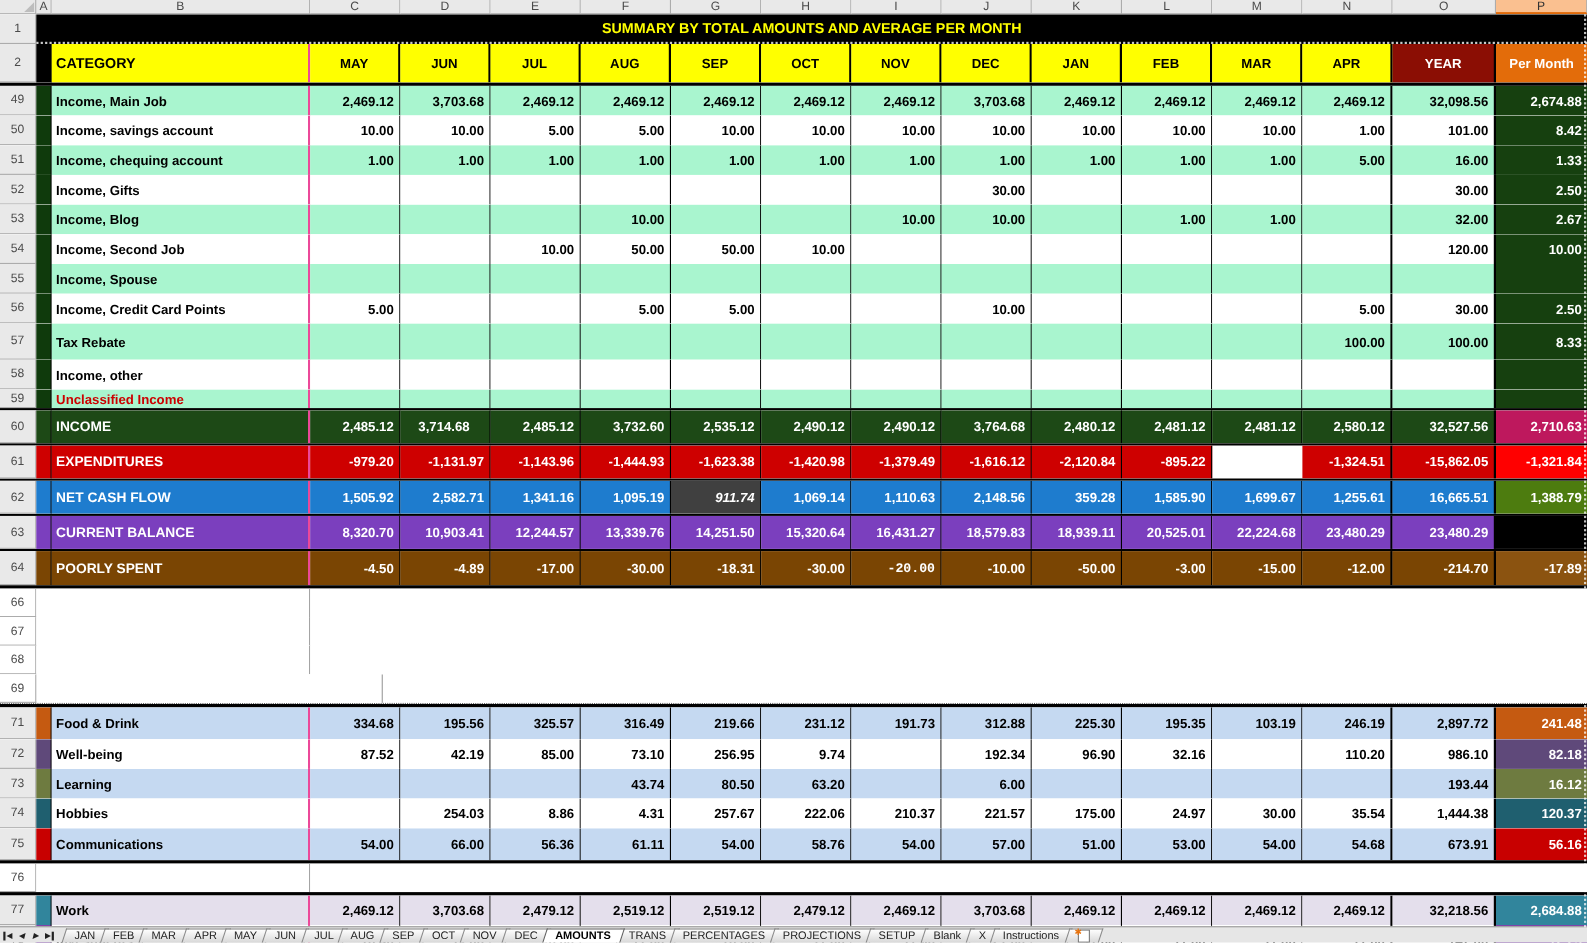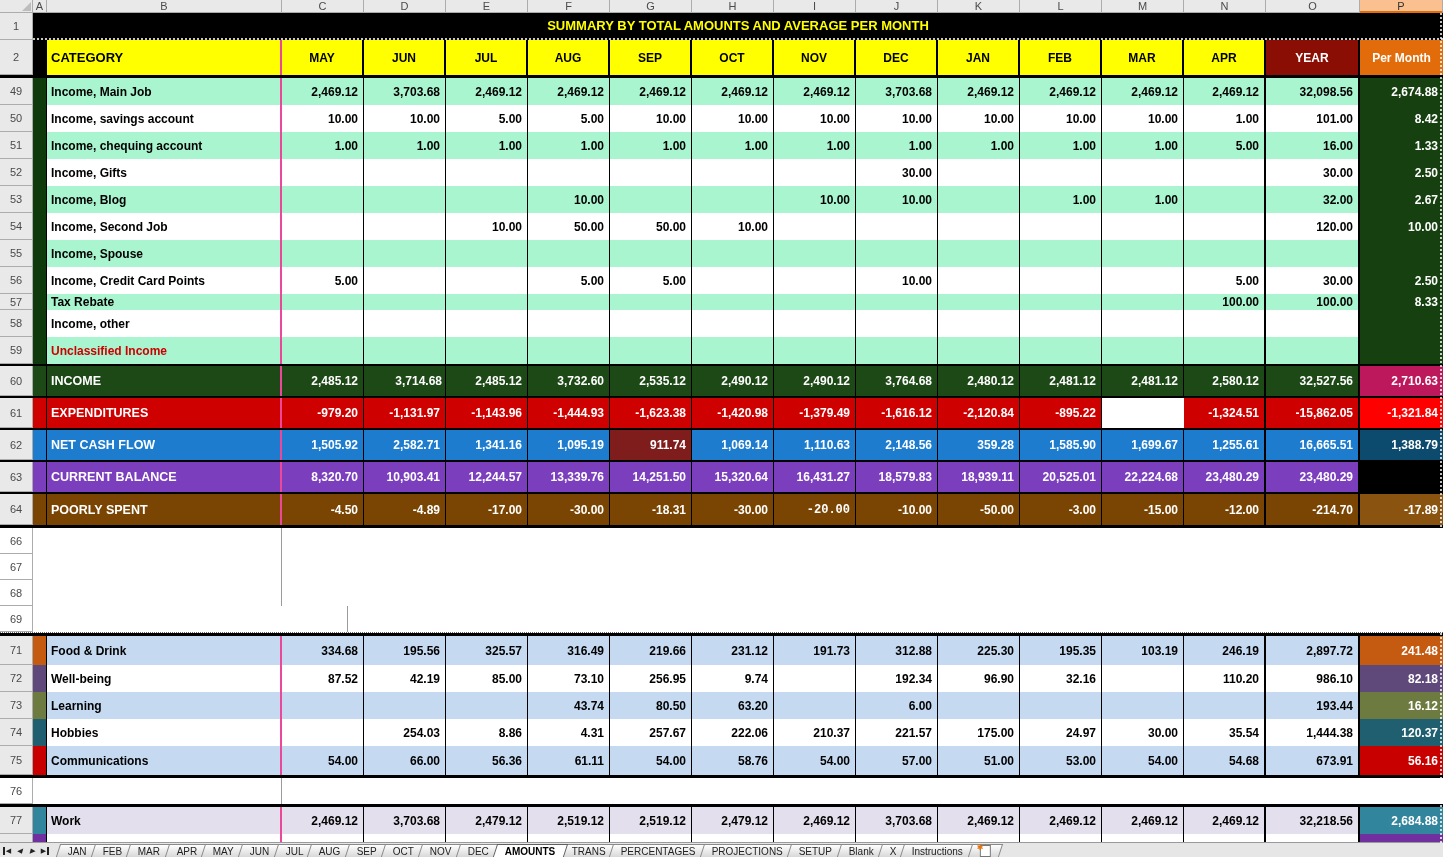--- a/index.html
+++ b/index.html
@@ -249,21 +249,21 @@
         <div class="c wm mcol num" style="background:#FFFFFF;padding-right:5px;"></div>
         <div class="c wm mcol num" style="background:#FFFFFF;padding-right:5px;"></div>
         <div class="c wm mcol num" style="background:#FFFFFF;padding-right:5px;">10.00</div>
         <div class="c wm mcol num" style="background:#FFFFFF;padding-right:5px;"></div>
         <div class="c wm mcol num" style="background:#FFFFFF;padding-right:5px;"></div>
         <div class="c wm mcol num" style="background:#FFFFFF;padding-right:5px;"></div>
         <div class="c wm mcol num mlast" style="background:#FFFFFF;padding-right:5px;">5.00</div>
         <div class="c wy ycol num" style="background:#FFFFFF;padding-right:5px;">30.00</div>
         <div class="c wp num white" style="background:#16400F;padding-right:5px;">2.50</div>
       </div>
-      <div class="row" style="height:16px">
+      <div class="row" style="height:33px">
         <div class="c wg hdr">57</div>
         <div class="c wa acol" style="background:#0F3A0C;"></div>
         <div class="c wb bcol lab" style="background:#A9F5CF;">Tax Rebate</div>
         <div class="c wm mcol num" style="background:#A9F5CF;padding-right:5px;"></div>
         <div class="c wm mcol num" style="background:#A9F5CF;padding-right:5px;"></div>
         <div class="c wm mcol num" style="background:#A9F5CF;padding-right:5px;"></div>
         <div class="c wm mcol num" style="background:#A9F5CF;padding-right:5px;"></div>
         <div class="c wm mcol num" style="background:#A9F5CF;padding-right:5px;"></div>
         <div class="c wm mcol num" style="background:#A9F5CF;padding-right:5px;"></div>
         <div class="c wm mcol num" style="background:#A9F5CF;padding-right:5px;"></div>
@@ -287,21 +287,21 @@
         <div class="c wm mcol num" style="background:#FFFFFF;padding-right:5px;"></div>
         <div class="c wm mcol num" style="background:#FFFFFF;padding-right:5px;"></div>
         <div class="c wm mcol num" style="background:#FFFFFF;padding-right:5px;"></div>
         <div class="c wm mcol num" style="background:#FFFFFF;padding-right:5px;"></div>
         <div class="c wm mcol num" style="background:#FFFFFF;padding-right:5px;"></div>
         <div class="c wm mcol num" style="background:#FFFFFF;padding-right:5px;"></div>
         <div class="c wm mcol num mlast" style="background:#FFFFFF;padding-right:5px;"></div>
         <div class="c wy ycol num" style="background:#FFFFFF;padding-right:5px;"></div>
         <div class="c wp num white" style="background:#16400F;padding-right:5px;"></div>
       </div>
-      <div class="row" style="height:27px">
+      <div class="row" style="height:17px">
         <div class="c wg hdr">59</div>
         <div class="c wa acol" style="background:#0F3A0C;"></div>
         <div class="c wb bcol lab" style="background:#A9F5CF;color:#CC0000;">Unclassified Income</div>
         <div class="c wm mcol num" style="background:#A9F5CF;padding-right:5px;"></div>
         <div class="c wm mcol num" style="background:#A9F5CF;padding-right:5px;"></div>
         <div class="c wm mcol num" style="background:#A9F5CF;padding-right:5px;"></div>
         <div class="c wm mcol num" style="background:#A9F5CF;padding-right:5px;"></div>
         <div class="c wm mcol num" style="background:#A9F5CF;padding-right:5px;"></div>
         <div class="c wm mcol num" style="background:#A9F5CF;padding-right:5px;"></div>
         <div class="c wm mcol num" style="background:#A9F5CF;padding-right:5px;"></div>
@@ -311,21 +311,21 @@
         <div class="c wm mcol num" style="background:#A9F5CF;padding-right:5px;"></div>
         <div class="c wm mcol num mlast" style="background:#A9F5CF;padding-right:5px;"></div>
         <div class="c wy ycol num" style="background:#A9F5CF;padding-right:5px;"></div>
         <div class="c wp num white" style="background:#16400F;padding-right:5px;"></div>
       </div>
       <div class="row band" style="height:30px">
         <div class="c wg hdr">60</div>
         <div class="c wa acol" style="background:#1D4916;"></div>
         <div class="c wb bcol lab white" style="background:#1D4916;font-size:12.5px;">INCOME</div>
         <div class="c wm mcol num white" style="background:#1D4916;padding-right:5px;">2,485.12</div>
-        <div class="c wm mcol num white" style="background:#1D4916;padding-right:3px;">3,714.68</div>
+        <div class="c wm mcol num white" style="background:#1D4916;padding-right:18px;">3,714.68</div>
         <div class="c wm mcol num white" style="background:#1D4916;padding-right:5px;">2,485.12</div>
         <div class="c wm mcol num white" style="background:#1D4916;padding-right:5px;">3,732.60</div>
         <div class="c wm mcol num white" style="background:#1D4916;padding-right:5px;">2,535.12</div>
         <div class="c wm mcol num white" style="background:#1D4916;padding-right:5px;">2,490.12</div>
         <div class="c wm mcol num white" style="background:#1D4916;padding-right:5px;">2,490.12</div>
         <div class="c wm mcol num white" style="background:#1D4916;padding-right:5px;">3,764.68</div>
         <div class="c wm mcol num white" style="background:#1D4916;padding-right:5px;">2,480.12</div>
         <div class="c wm mcol num white" style="background:#1D4916;padding-right:5px;">2,481.12</div>
         <div class="c wm mcol num white" style="background:#1D4916;padding-right:5px;">2,481.12</div>
         <div class="c wm mcol num white mlast" style="background:#1D4916;padding-right:5px;">2,580.12</div>
@@ -352,30 +352,30 @@
         <div class="c wp num white" style="background:#FF0000;padding-right:5px;">-1,321.84</div>
       </div>
       <div class="row band" style="height:30px">
         <div class="c wg hdr">62</div>
         <div class="c wa acol" style="background:#1E7CCE;"></div>
         <div class="c wb bcol lab white" style="background:#1E7CCE;font-size:12.5px;">NET CASH FLOW</div>
         <div class="c wm mcol num white" style="background:#1E7CCE;padding-right:5px;">1,505.92</div>
         <div class="c wm mcol num white" style="background:#1E7CCE;padding-right:5px;">2,582.71</div>
         <div class="c wm mcol num white" style="background:#1E7CCE;padding-right:5px;">1,341.16</div>
         <div class="c wm mcol num white" style="background:#1E7CCE;padding-right:5px;">1,095.19</div>
-        <div class="c wm mcol num white" style="background:#7f1d1d;padding-right:5px;">911.74</div>
+        <div class="c wm mcol num white" style="background:#404040;padding-right:5px;font-style:italic;">911.74</div>
         <div class="c wm mcol num white" style="background:#1E7CCE;padding-right:5px;">1,069.14</div>
         <div class="c wm mcol num white" style="background:#1E7CCE;padding-right:5px;">1,110.63</div>
         <div class="c wm mcol num white" style="background:#1E7CCE;padding-right:5px;">2,148.56</div>
         <div class="c wm mcol num white" style="background:#1E7CCE;padding-right:5px;">359.28</div>
         <div class="c wm mcol num white" style="background:#1E7CCE;padding-right:5px;">1,585.90</div>
         <div class="c wm mcol num white" style="background:#1E7CCE;padding-right:5px;">1,699.67</div>
         <div class="c wm mcol num white mlast" style="background:#1E7CCE;padding-right:5px;">1,255.61</div>
         <div class="c wy ycol num white" style="background:#1E7CCE;padding-right:5px;">16,665.51</div>
-        <div class="c wp num white" style="background:#0c4a6e;padding-right:5px;padding-left:12px;">1,388.79</div>
+        <div class="c wp num white" style="background:#4d7c0f;padding-right:5px;padding-left:12px;">1,388.79</div>
       </div>
       <div class="row band" style="height:30px">
         <div class="c wg hdr">63</div>
         <div class="c wa acol" style="background:#7B3FBE;"></div>
         <div class="c wb bcol lab white" style="background:#7B3FBE;font-size:12.5px;">CURRENT BALANCE</div>
         <div class="c wm mcol num white" style="background:#7B3FBE;padding-right:5px;">8,320.70</div>
         <div class="c wm mcol num white" style="background:#7B3FBE;padding-right:5px;">10,903.41</div>
         <div class="c wm mcol num white" style="background:#7B3FBE;padding-right:5px;">12,244.57</div>
         <div class="c wm mcol num white" style="background:#7B3FBE;padding-right:5px;">13,339.76</div>
         <div class="c wm mcol num white" style="background:#7B3FBE;padding-right:5px;">14,251.50</div>

